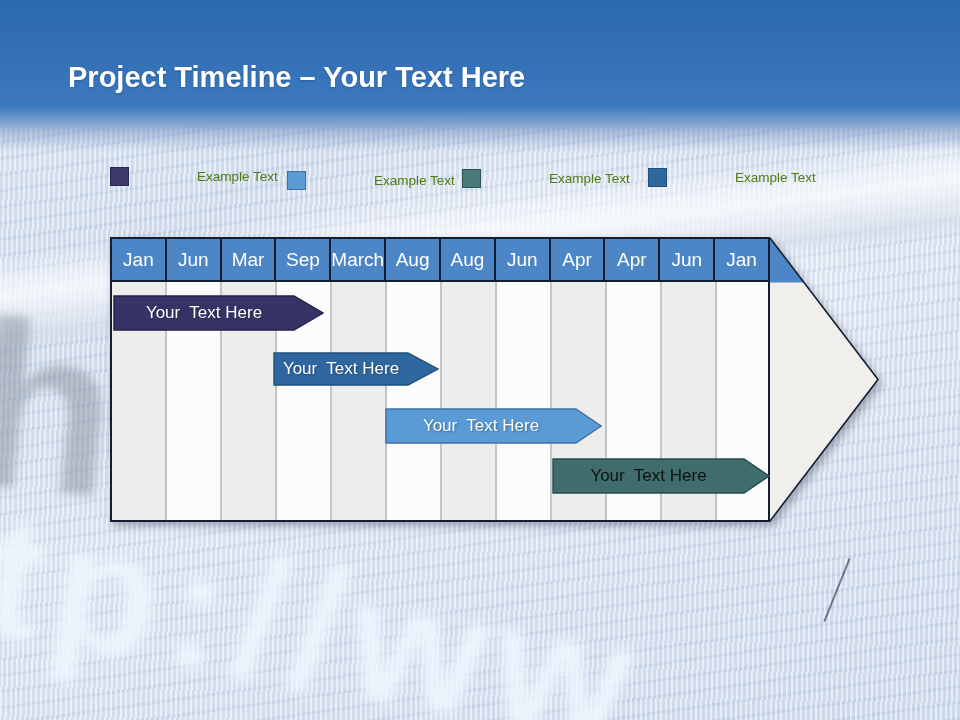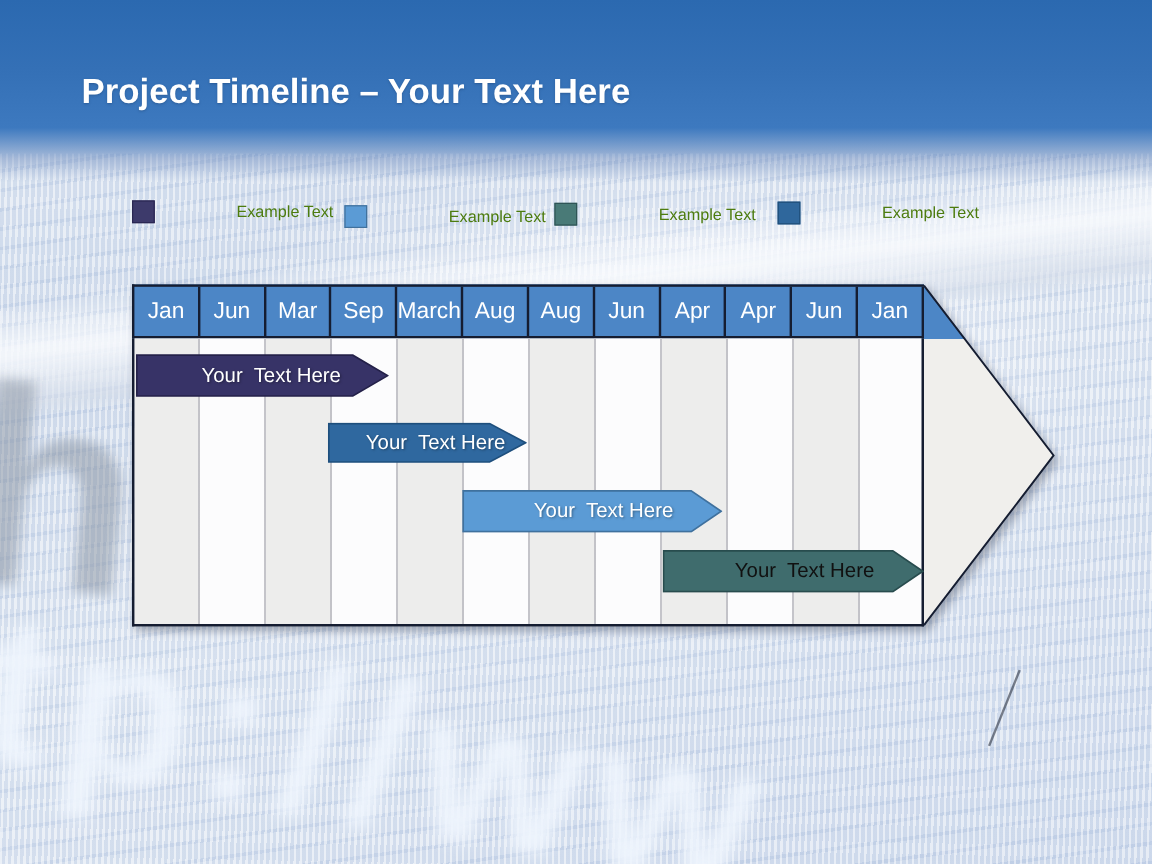--- a/index.html
+++ b/index.html
@@ -46,21 +46,21 @@
   .gantt-body{position:absolute;left:0;top:45px;width:660px;height:240px;box-sizing:border-box;
     border-left:2px solid #151d31;border-right:2px solid #151d31;border-bottom:2px solid #151d31;
     background-image:
       repeating-linear-gradient(90deg,transparent 0 53px,rgba(190,190,196,.9) 53px 55px),
       repeating-linear-gradient(90deg,#ededec 0 55px,#fcfcfd 55px 110px);}
   .gantt-headsvg{position:absolute;left:660px;top:0;width:112px;height:285px;}
   
   .task{position:absolute;}
   .task svg{display:block;}
   .task-label{position:absolute;top:0;display:flex;align-items:center;justify-content:center;
-    font-size:17px;white-space:pre;text-shadow:1px 1px 2px rgba(0,0,0,.35);margin-left:22px;}
+    font-size:17px;white-space:pre;text-shadow:1px 1px 2px rgba(0,0,0,.35);}
   .t1{left:3px;top:58px;width:211px;height:36px;}   .t1 .task-label{left:1px;width:180px;height:36px;}
   .t2{left:163px;top:115px;width:166px;height:34px;}.t2 .task-label{left:1px;width:134px;height:34px;}
   .t3{left:275px;top:171px;width:217px;height:36px;}.t3 .task-label{left:1px;width:190px;height:36px;}
   .t4{left:442px;top:221px;width:218px;height:36px;}.t4 .task-label{left:1px;width:191px;height:36px;text-shadow:none;}
 </style>
 </head>
 <body>
 
 <div class="bg-glow"></div>
 <div class="bg-texture"></div>

